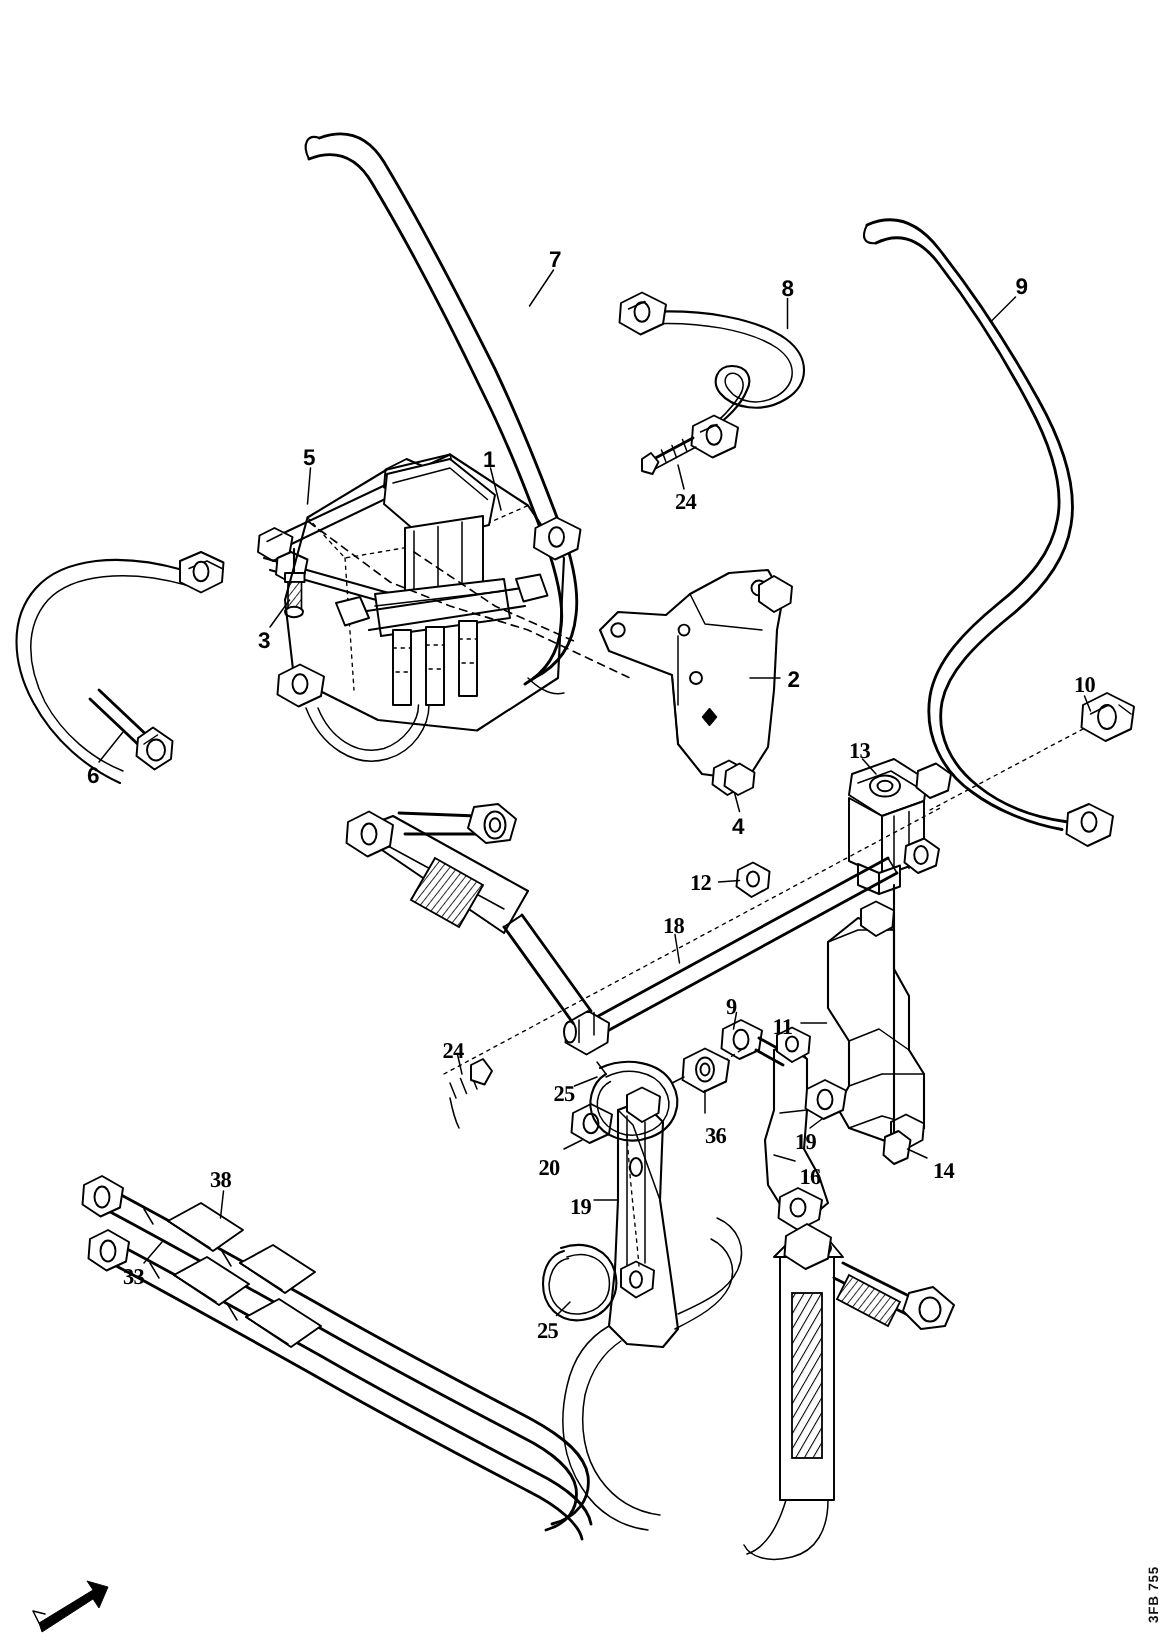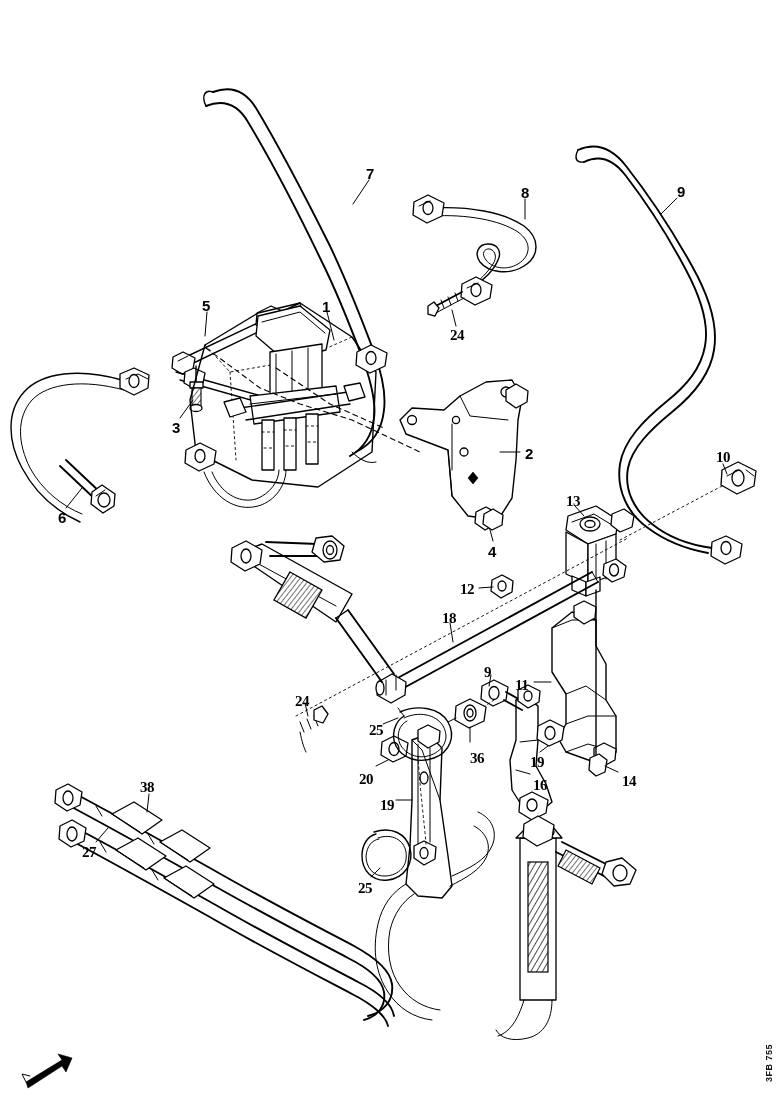--- a/index.html
+++ b/index.html
@@ -494,21 +494,21 @@
     <span class="callout wide" style="left:566px;top:494px">13</span>
     <span class="callout wide" style="left:622px;top:774px">14</span>
     <span class="callout wide" style="left:442px;top:611px">18</span>
     <span class="callout wide" style="left:533px;top:778px">16</span>
     <span class="callout wide" style="left:484px;top:665px">9</span>
     <span class="callout wide" style="left:530px;top:755px">19</span>
     <span class="callout wide" style="left:380px;top:798px">19</span>
     <span class="callout wide" style="left:359px;top:772px">20</span>
     <span class="callout wide" style="left:470px;top:751px">36</span>
     <span class="callout wide" style="left:140px;top:780px">38</span>
-    <span class="callout wide" style="left:82px;top:845px">27</span>
+    <span class="callout wide" style="left:82px;top:845px">33</span>
     <span class="callout wide" style="left:450px;top:328px">24</span>
     <span class="callout wide" style="left:295px;top:694px">24</span>
     <span class="callout wide" style="left:369px;top:723px">25</span>
     <span class="callout wide" style="left:358px;top:881px">25</span>
   </div>
 
   <div id="sheet-code">3FB 755</div>
 
 </div>
 

